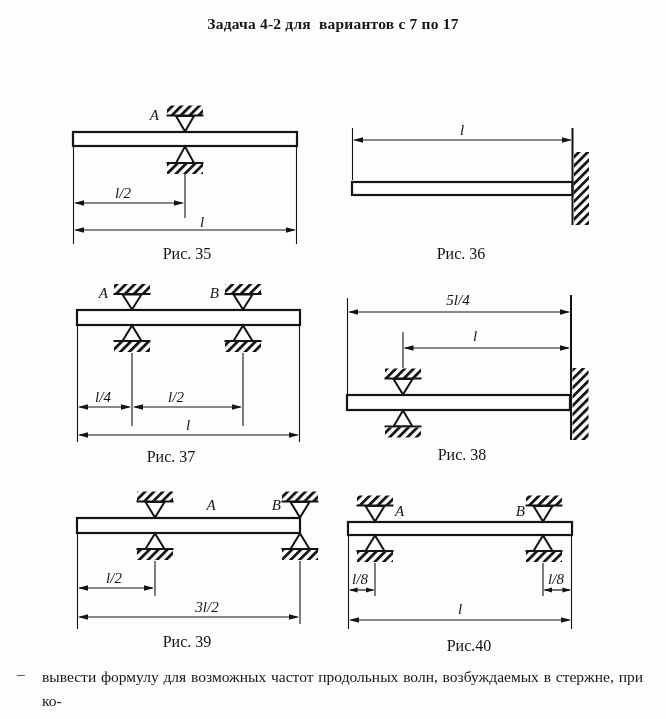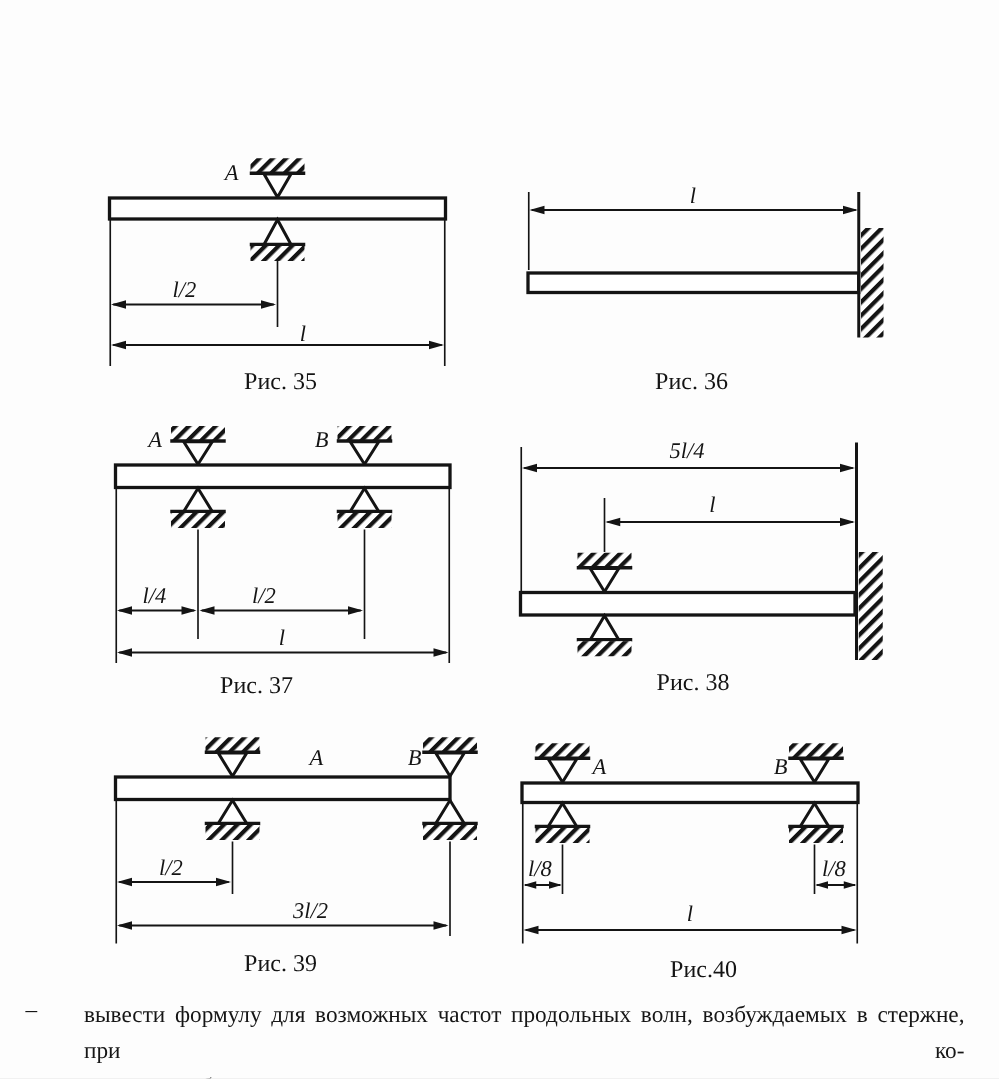--- a/index.html
+++ b/index.html
@@ -23,36 +23,37 @@
   .wall  { stroke:#141414; stroke-width:2; }
   .ext   { stroke:#141414; stroke-width:1.1; }
   .dim   { stroke:#141414; stroke-width:1.2; }
   .ah    { fill:#141414; }
   svg text { fill:#141414; }
   .lab { font-family:"Liberation Serif", serif; font-style:italic; font-size:15px; }
   .cap { font-family:"Liberation Serif", serif; font-size:16px; }
   .tasks { position:absolute; left:17px; top:665px; width:632px; display:flex; font-size:15.5px; }
   .task-marker { width:25px; flex:none; }
   .task-lines { width:601px; line-height:24px; }
-  .task-lines .l1 { text-align:justify; text-align-last:justify;margin-left:14px; }
+  .task-lines .l1 { text-align:justify; text-align-last:justify; }
 </style>
 </head>
 <body>
 
 <div class="page">
 
   <svg width="0" height="0" style="position:absolute" aria-hidden="true">
     <defs>
       <pattern id="hatchp" width="6.3" height="6.3" patternUnits="userSpaceOnUse" patternTransform="rotate(45)">
         <rect width="6.3" height="6.3" fill="#fff"></rect>
         <rect width="2.8" height="6.3" fill="#141414"></rect>
       </pattern>
     </defs>
   </svg>
 
+  <div class="title">Задача 4-2 для  вариантов с 7 по 17</div>
 
 
   <svg class="fig" style="left:30px;top:95px" width="310" height="175" viewBox="0 0 310 175">
     <g>
       <line class="ext" x1="43.5" y1="51" x2="43.5" y2="149"></line>
       <line class="ext" x1="266.5" y1="51" x2="266.5" y2="149"></line>
       <line class="ext" x1="155" y1="79" x2="155" y2="123"></line>
     </g>
     <g>
       <rect class="hatch" x="137" y="10.5" width="36" height="9.5"></rect>

